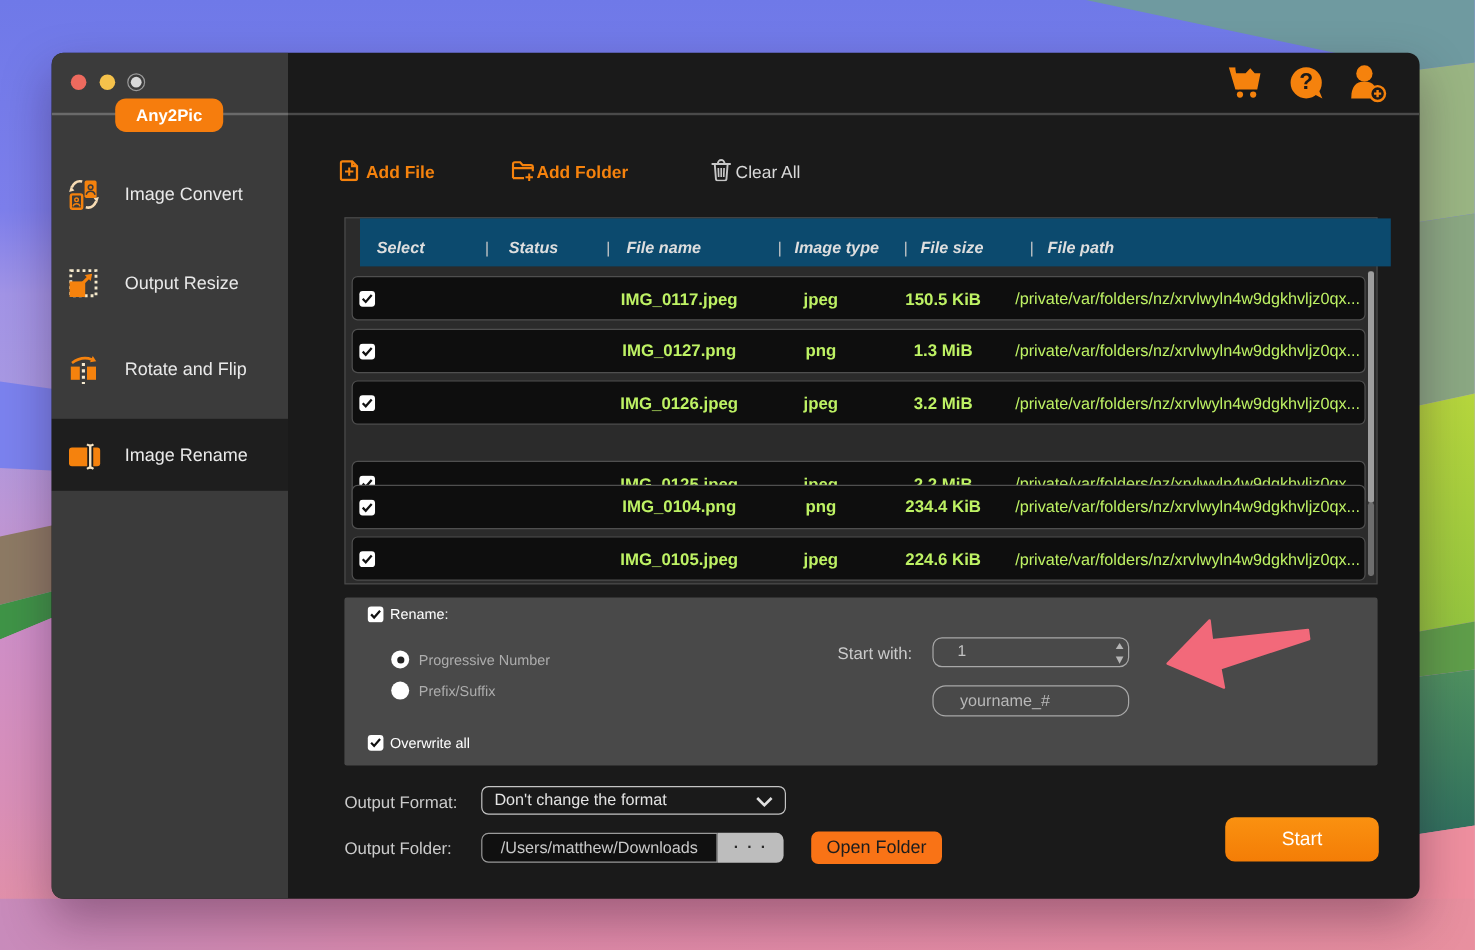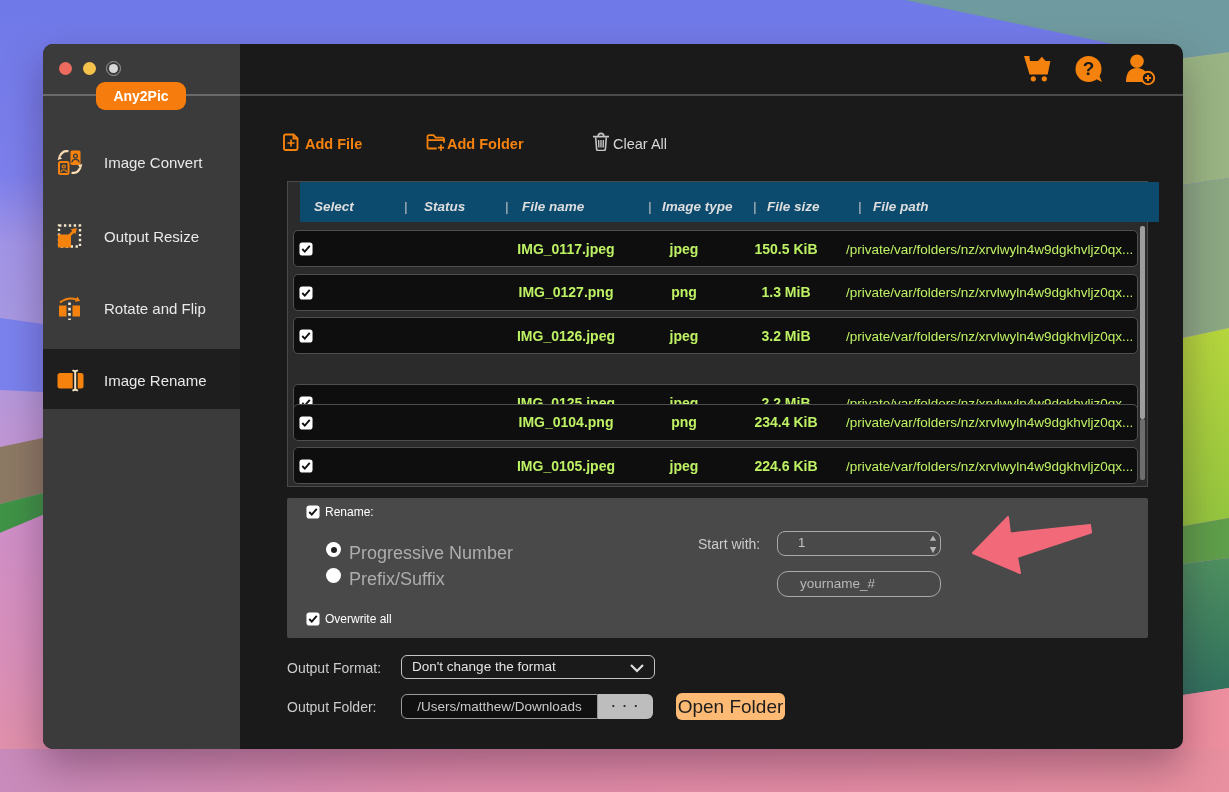--- a/index.html
+++ b/index.html
@@ -21,28 +21,28 @@
   #tbl{position:absolute;left:244px;top:137px;width:861px;height:306px;background:#2b2b2b;border:1px solid #4a4a4a;box-sizing:border-box;}
   #thead{position:absolute;left:12px;top:0;width:859px;height:40px;background:#0c4a6e;font-style:italic;}
   .hcell{position:absolute;top:5px;height:40px;line-height:40px;color:#dedede;font-size:13.5px;font-weight:bold;}
   .hsep{position:absolute;top:5px;height:40px;line-height:40px;color:#c9c9c9;font-size:13px;}
   .trow{position:absolute;left:5px;width:845px;height:37px;background:#0e0e0e;border:1px solid #4f4f4f;border-radius:5px;box-sizing:border-box;}
   .cb{position:absolute;width:14px;height:14px;}
   .rcell{position:absolute;color:#bef264;font-size:14px;font-weight:bold;top:50%;transform:translateY(-50%);white-space:nowrap;}
   
   #panel{position:absolute;left:244px;top:454px;width:861px;height:140px;background:#494949;border-radius:2px;}
   .plabel{color:#fff;font-size:12px;}
-  .rlabel{color:#adadad;font-size:18px;}
+  .rlabel{color:#adadad;font-size:12px;}
   .radio{position:absolute;width:15px;height:15px;border-radius:50%;background:#fff;}
   .inbox{position:absolute;left:490px;width:164px;box-sizing:border-box;border:1.5px solid #a8a8a8;background:transparent;}
   
   .blabel{position:absolute;color:#cbcbcb;font-size:14px;}
   #dropdown{position:absolute;left:358px;top:611px;width:254px;height:24px;border:1.5px solid #c4c4c4;border-radius:6px;box-sizing:border-box;color:#e3e3e3;font-size:13.5px;line-height:21px;}
   #folderfield{position:absolute;left:358px;top:650px;width:252px;height:25px;}
-  #openfolder{position:absolute;left:633px;top:649px;width:109px;height:27px;background:#fdba74;border-radius:6px;color:#1d1d1d;font-size:19px;text-align:center;line-height:27px;}
+  #openfolder{position:absolute;left:633px;top:649px;width:109px;height:27px;background:#f97316;border-radius:6px;color:#1d1d1d;font-size:15px;text-align:center;line-height:27px;}
   #startbtn{position:absolute;left:978px;top:637px;width:128px;height:37px;background:linear-gradient(#fa9110,#f47d06);border-radius:8px;color:#fff;font-size:16px;text-align:center;line-height:37px;}
 </style>
 </head>
 <body>
 <svg id="wall" viewBox="0 0 1229 792" preserveAspectRatio="none">
   <defs>
     <linearGradient id="gbase" x1="0" y1="0" x2="0" y2="1">
       <stop offset="0" stop-color="#6f79e8"></stop>
       <stop offset="0.22" stop-color="#7d7fec"></stop>
       <stop offset="0.31" stop-color="#a294e6"></stop>
@@ -295,13 +295,14 @@
       </svg>
   </div>
   <span class="blabel" style="left:244px;top:655px;">Output Folder:</span>
   <div id="folderfield">
     <div class="abs" style="left:0;top:0;width:197px;height:25px;background:#101010;border:1.5px solid #9a9a9a;border-radius:6px 0 0 6px;box-sizing:border-box;"></div>
     <span class="abs" style="left:0;top:4.5px;width:197px;text-align:center;color:#c9c9c9;font-size:13.5px;">/Users/matthew/Downloads</span>
     <div class="abs" style="left:197px;top:0;width:55px;height:25px;background:#bdbdbd;border-radius:0 6px 6px 0;"></div>
     <span class="abs" style="left:197px;top:1px;width:55px;text-align:center;color:#2a2a2a;font-size:13px;font-weight:bold;letter-spacing:2px;">. . .</span>
   </div>
   <div id="openfolder">Open Folder</div>
+  <div id="startbtn">Start</div>
 </div>
 
 </body></html>

